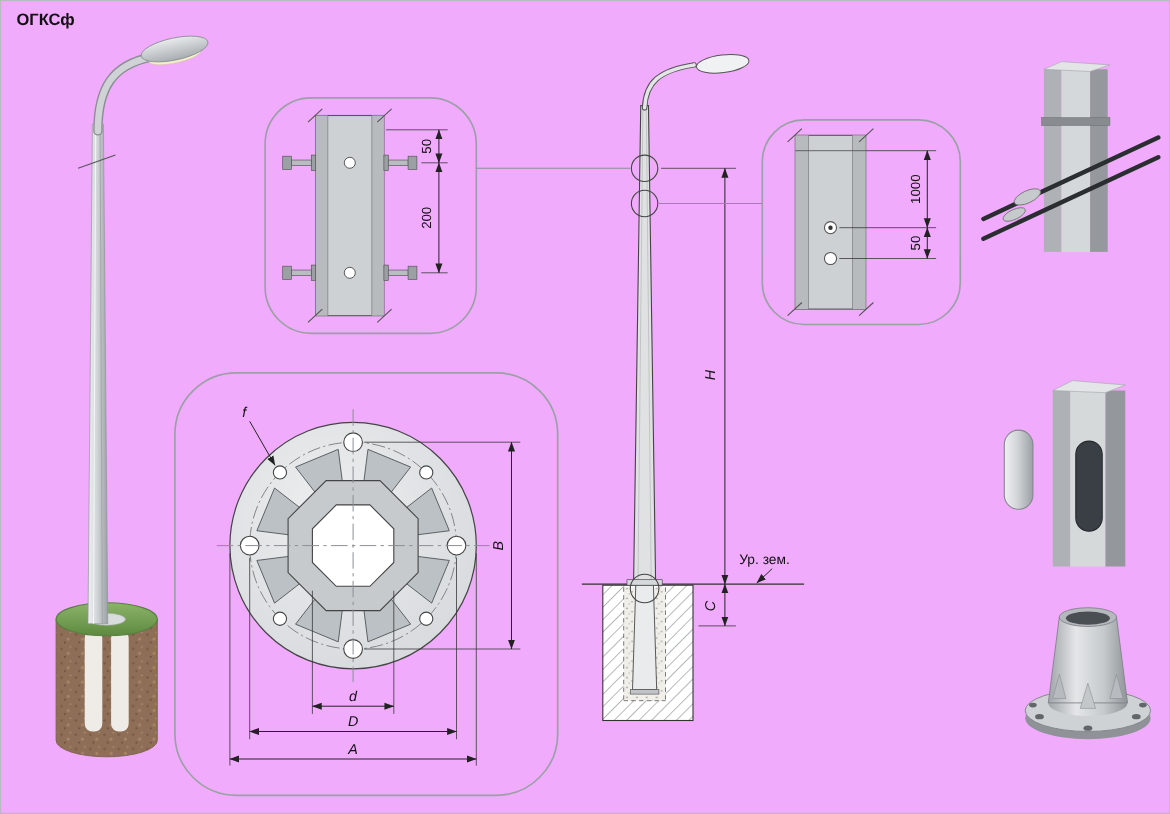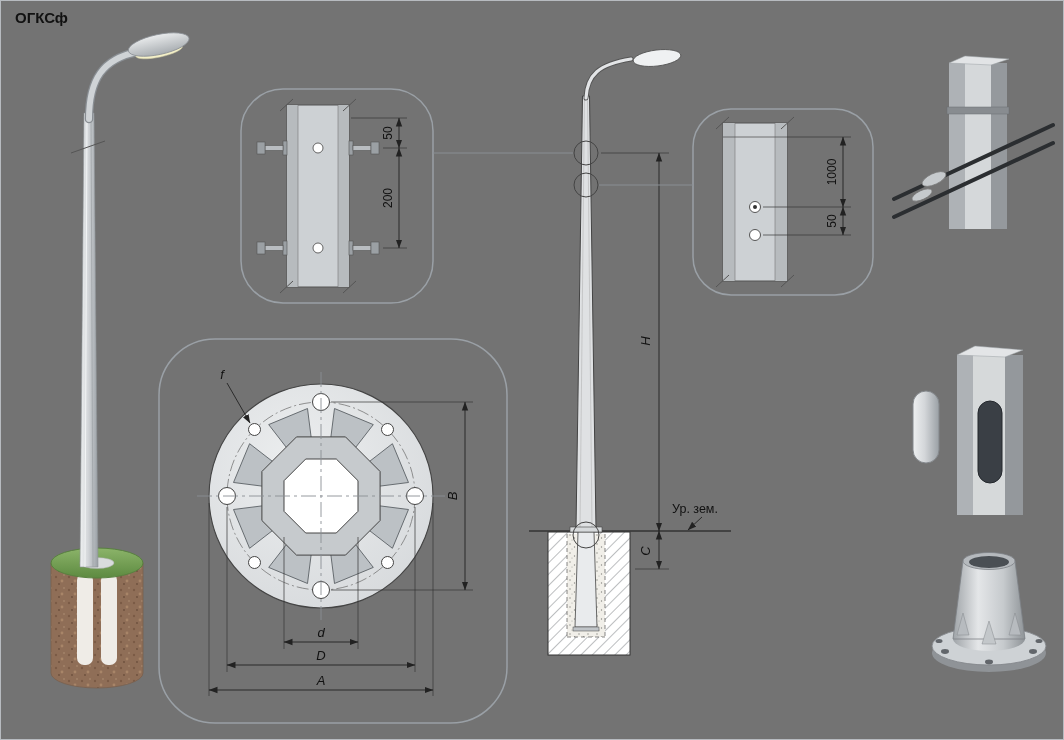--- a/index.html
+++ b/index.html
@@ -1,18 +1,18 @@
 <!DOCTYPE html>
 <html><head>
 <meta charset="utf-8">
 <style>
   * { margin:0; padding:0; box-sizing:border-box; }
   html,body { background:#9a9a9a; }
   .screen {
-    position:relative; width:1064px; height:740px; background:#737373;
+    position:relative; width:1064px; height:740px; background:#f0abfc;
     border:1px solid #b7bbc0; overflow:hidden;
     font-family:"Liberation Sans", sans-serif;
   }
   svg { display:block; }
   .thin   { stroke:#444; stroke-width:1; fill:none; }
   .dim    { stroke:#222; stroke-width:0.9; fill:none; }
   .ext    { stroke:#333; stroke-width:0.7; fill:none; }
   .cl     { stroke:#8a8f94; stroke-width:0.9; stroke-dasharray:15 4 3 4; fill:none; }
   .callout{ fill:none; stroke:#9aa0a6; stroke-width:1.5; }
   .leader { stroke:#8a8f94; stroke-width:1; fill:none; }

